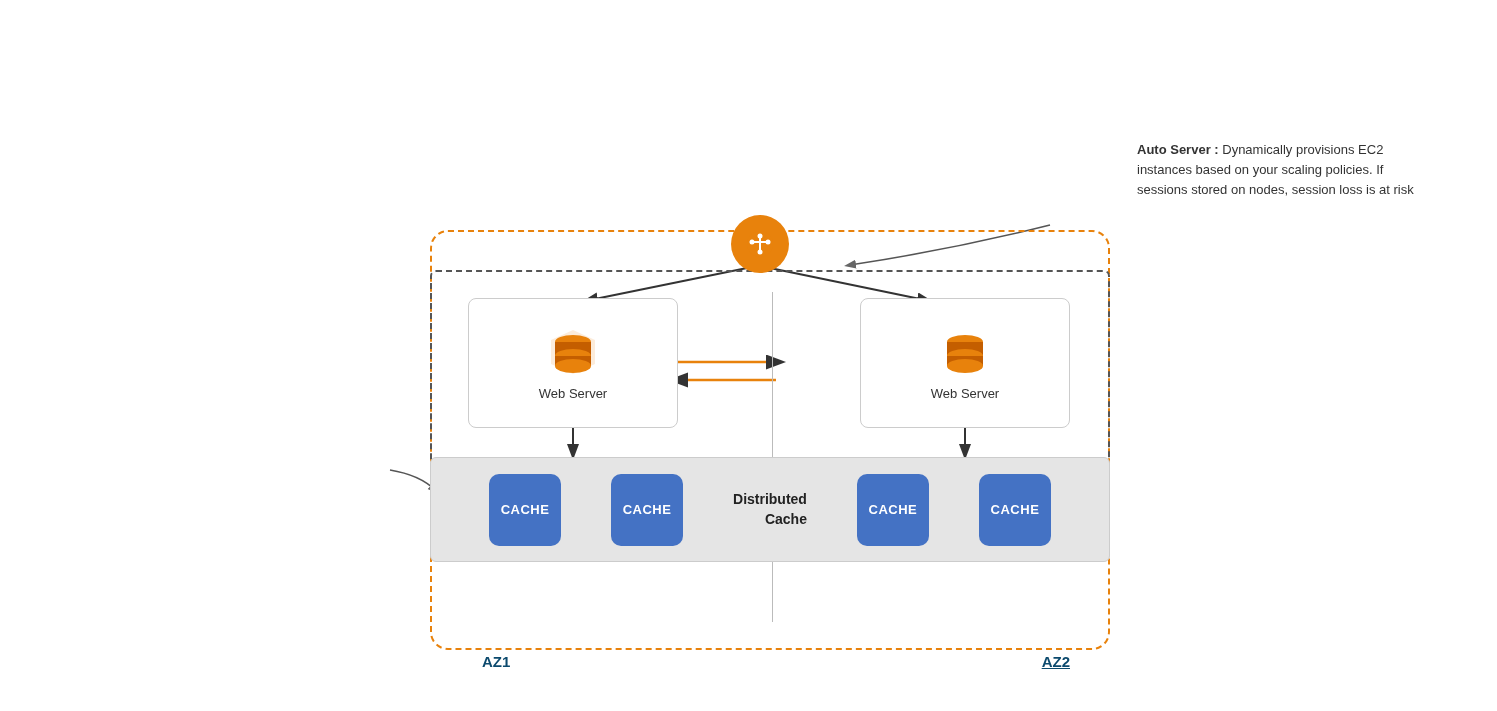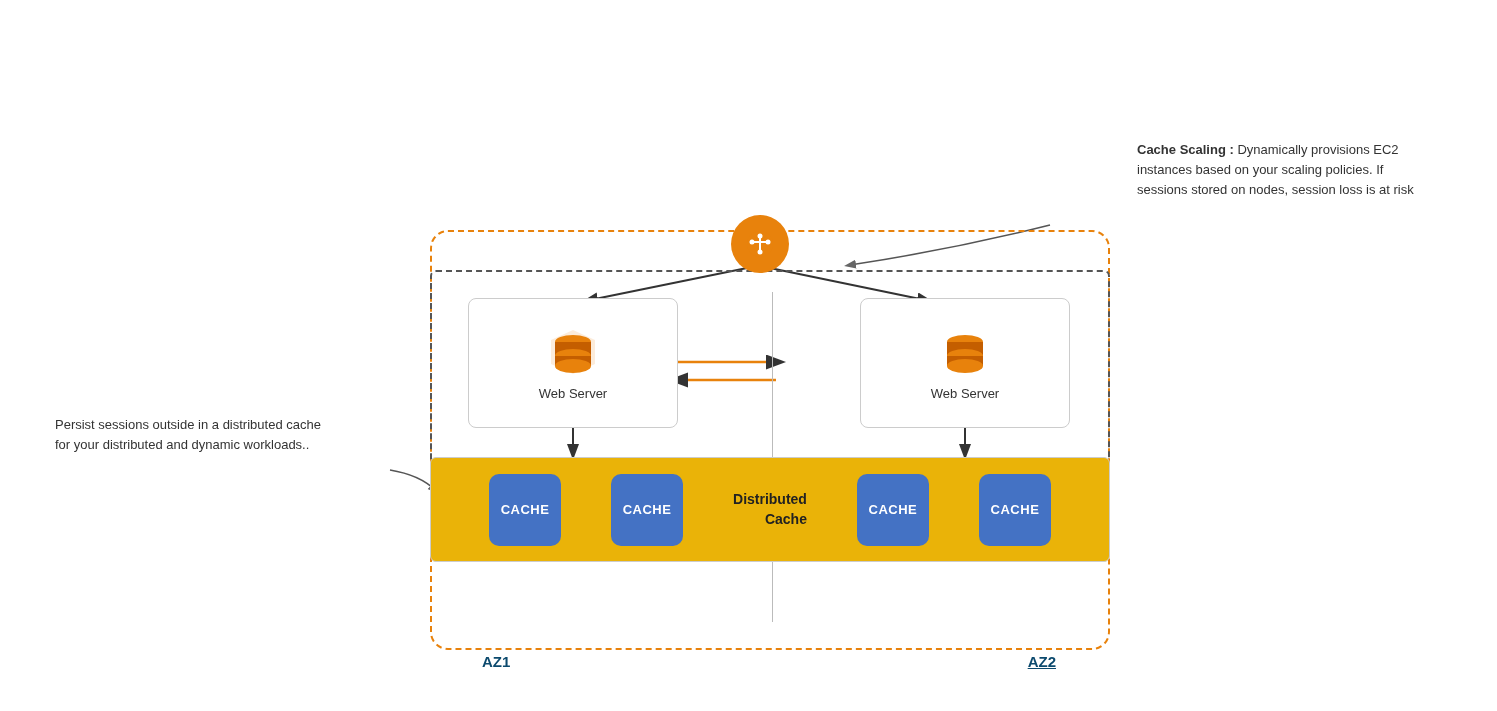--- a/index.html
+++ b/index.html
@@ -31,21 +31,21 @@
 
     
     .az-label {
       position: absolute;
       bottom: -22px;
       font-size: 15px;
       font-weight: bold;
       color: #0c4a6e;
     }
     .az1-label { left: 50px; }
-    .az2-label { right: 52px; text-decoration: underline; }
+    .az2-label { right: 38px; text-decoration: underline; }
 
     
     .vertical-divider {
       position: absolute;
       left: 340px;
       top: 60px;
       width: 1px;
       height: 330px;
       background: #bbb;
     }
@@ -92,21 +92,21 @@
 
     
     .cache-section {
       position: absolute;
       top: 457px;
       left: 430px;
       width: 680px;
       height: 105px;
       border: 1.5px solid #ccc;
       border-radius: 6px;
-      background: #eab308;
+      background: #e5e5e5;
       display: flex;
       align-items: center;
       justify-content: space-around;
       padding: 0 33px;
     }
 
     
     .cache-node {
       width: 72px;
       height: 72px;
@@ -269,20 +269,17 @@
     <div class="cache-node">CACHE</div>
 
     <div class="dist-cache-label">Distributed<br>Cache</div>
 
     <div class="cache-node">CACHE</div>
 
     <div class="cache-node">CACHE</div>
   </div>
 
   <div class="annotation-top-right">
-    <span class="bold-text">Cache Scaling : </span><span>Dynamically provisions EC2 instances based on your scaling policies. If sessions stored on nodes, session loss is at risk</span>
-  </div>
-
-  <div class="annotation-bottom-left">
-    <span>Persist sessions outside in a distributed cache for your distributed and dynamic workloads..</span>
-  </div>
+    <span class="bold-text">Auto Server : </span><span>Dynamically provisions EC2 instances based on your scaling policies. If sessions stored on nodes, session loss is at risk</span>
+  </div>
+
 
 </div>
 
 </body></html>

